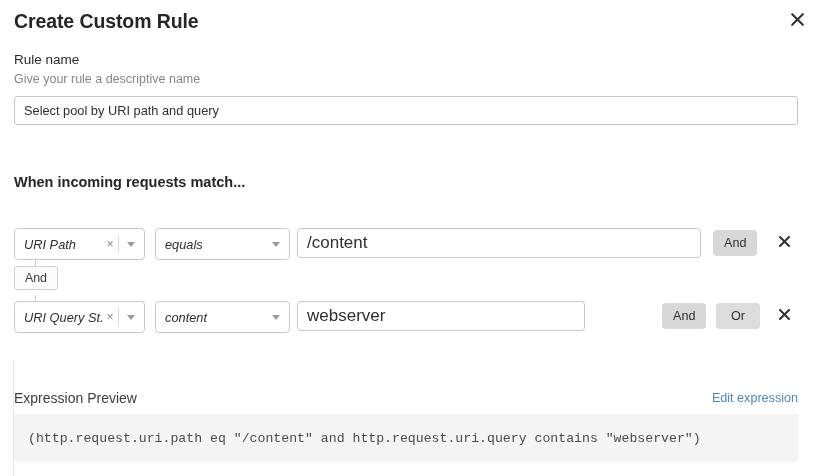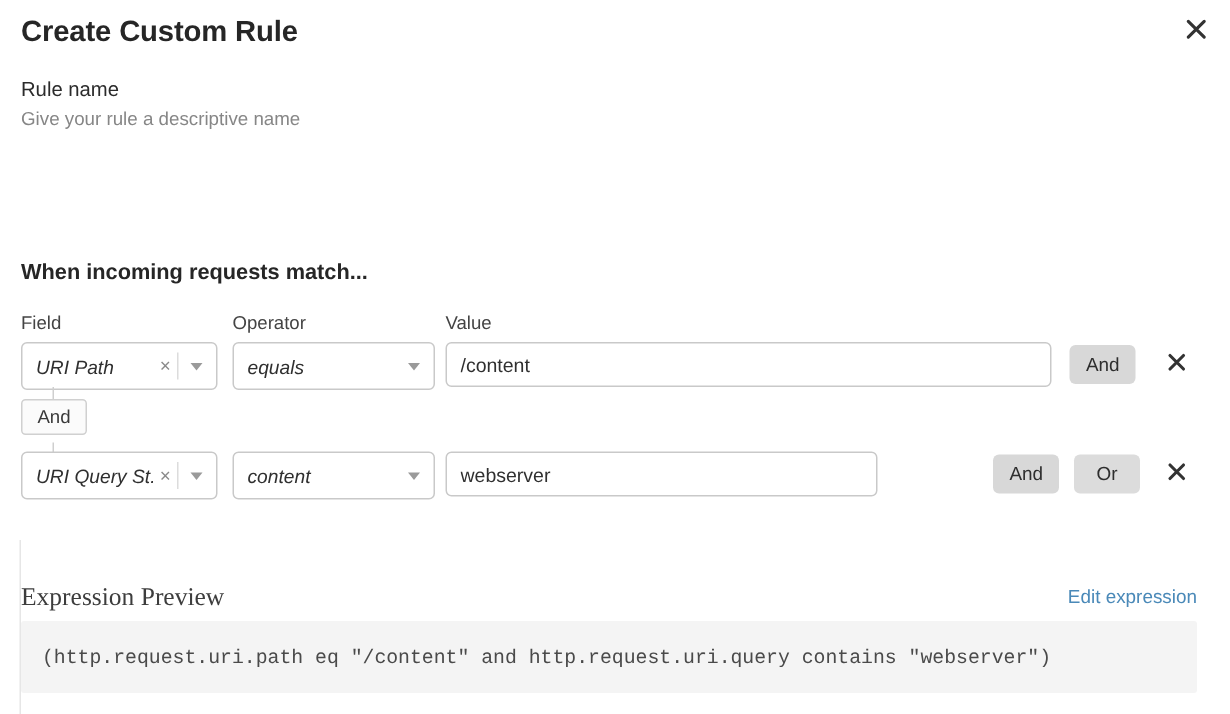--- a/index.html
+++ b/index.html
@@ -170,21 +170,21 @@
   }
 
   .value-input {
     position: absolute;
     left: 297px;
     height: 30px;
     border: 1px solid #c9c9c9;
     border-radius: 4px;
     background: #fff;
     font-family: "Liberation Sans", sans-serif;
-    font-size: 13px;
+    font-size: 17px;
     color: #2f2f2f;
     padding: 0 9px;
     outline: none;
   }
   .value-1 { width: 404px; }
   .value-2 { width: 288px; }
 
   .pill-btn {
     position: absolute;
     height: 26px;
@@ -244,24 +244,23 @@
     cursor: pointer;
   }
 
   
   .expr-header {
     position: absolute;
     top: 389px; left: 14px; right: 22px;
     height: 18px;
   }
   .expr-label {
-    font-size: 17px;
+    font-size: 14px;
     color: #3d3d3d;
     line-height: 18px;
-    font-family: Liberation Serif, serif;
   }
   .expr-edit-link {
     position: absolute;
     right: 0; top: 0;
     font-size: 12.6px;
     color: #4a89b8;
     text-decoration: none;
     line-height: 18px;
     cursor: pointer;
   }
@@ -302,29 +301,25 @@
     <span>
       <svg width="15" height="15" viewBox="0 0 15 15" aria-hidden="true">
         <path d="M2.2 2.2 L12.8 12.8 M12.8 2.2 L2.2 12.8" stroke="#333333" stroke-width="2.1" stroke-linecap="round"></path>
       </svg>
     </span>
   </button>
 
   <div class="rule-name-block">
     <div class="label-strong">Rule name</div>
     <div class="label-help">Give your rule a descriptive name</div>
+    <input class="text-input" type="text" value="Select pool by URI path and query" style="">
   </div>
 
   <div class="section-title">When incoming requests match...</div>
 
-  <div class="col-headers">
-    <div class="col-head ch-field">Field</div>
-    <div class="col-head ch-operator">Operator</div>
-    <div class="col-head ch-value">Value</div>
-  </div>
 
   <div class="cond-row row1">
     <div class="select-box sel-field">
       <span class="sel-text">URI Path</span>
       <span class="sel-clear">×</span>
       <span class="sel-caret">
           <i class="caret-tri"></i>
         </span>
     </div>
     <div class="select-box sel-operator">

